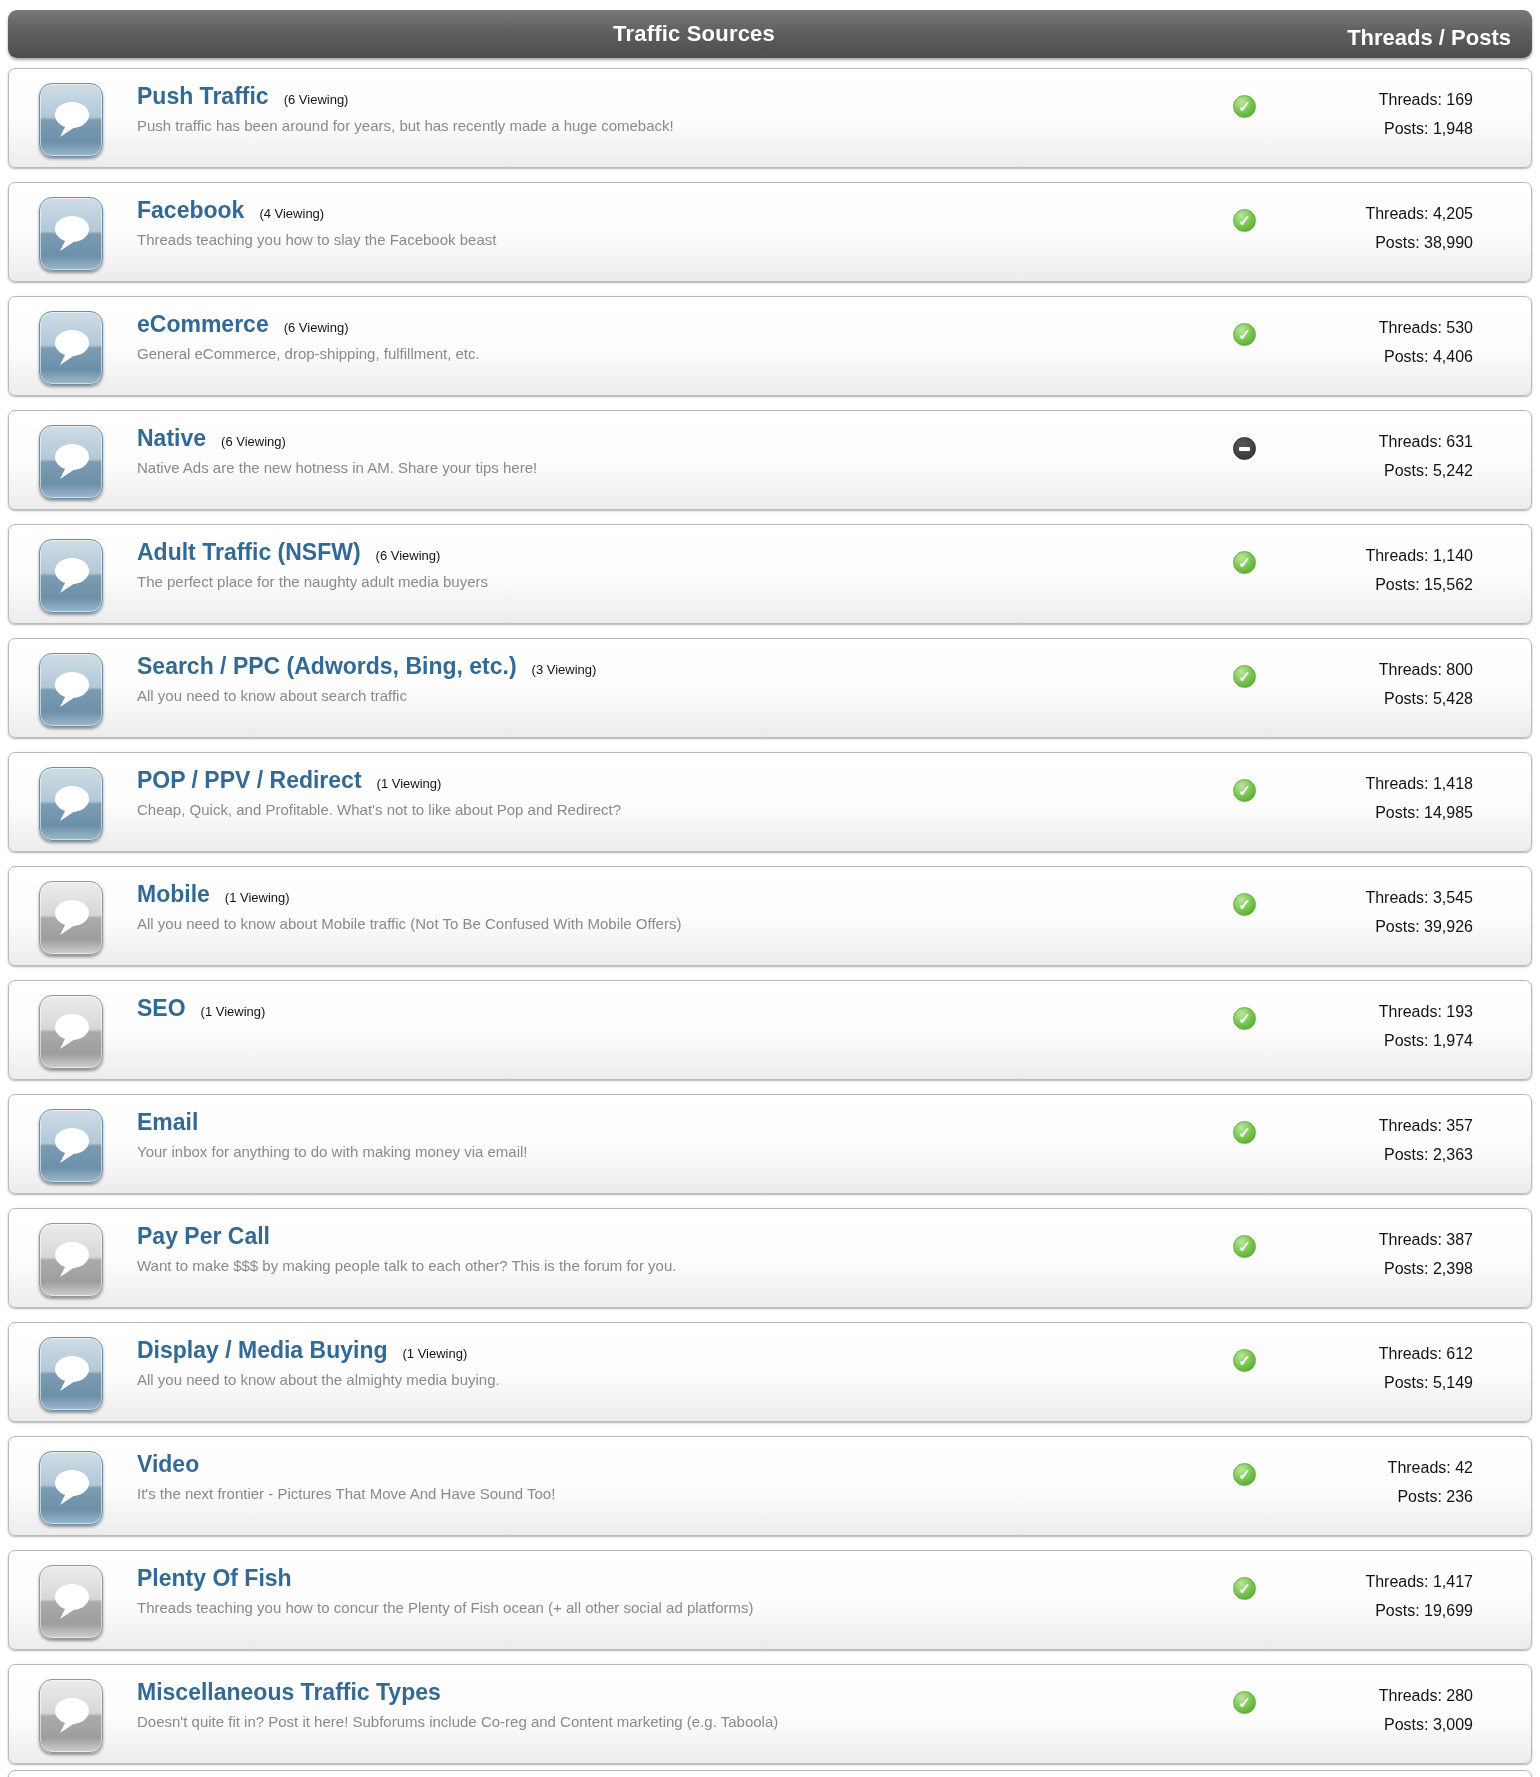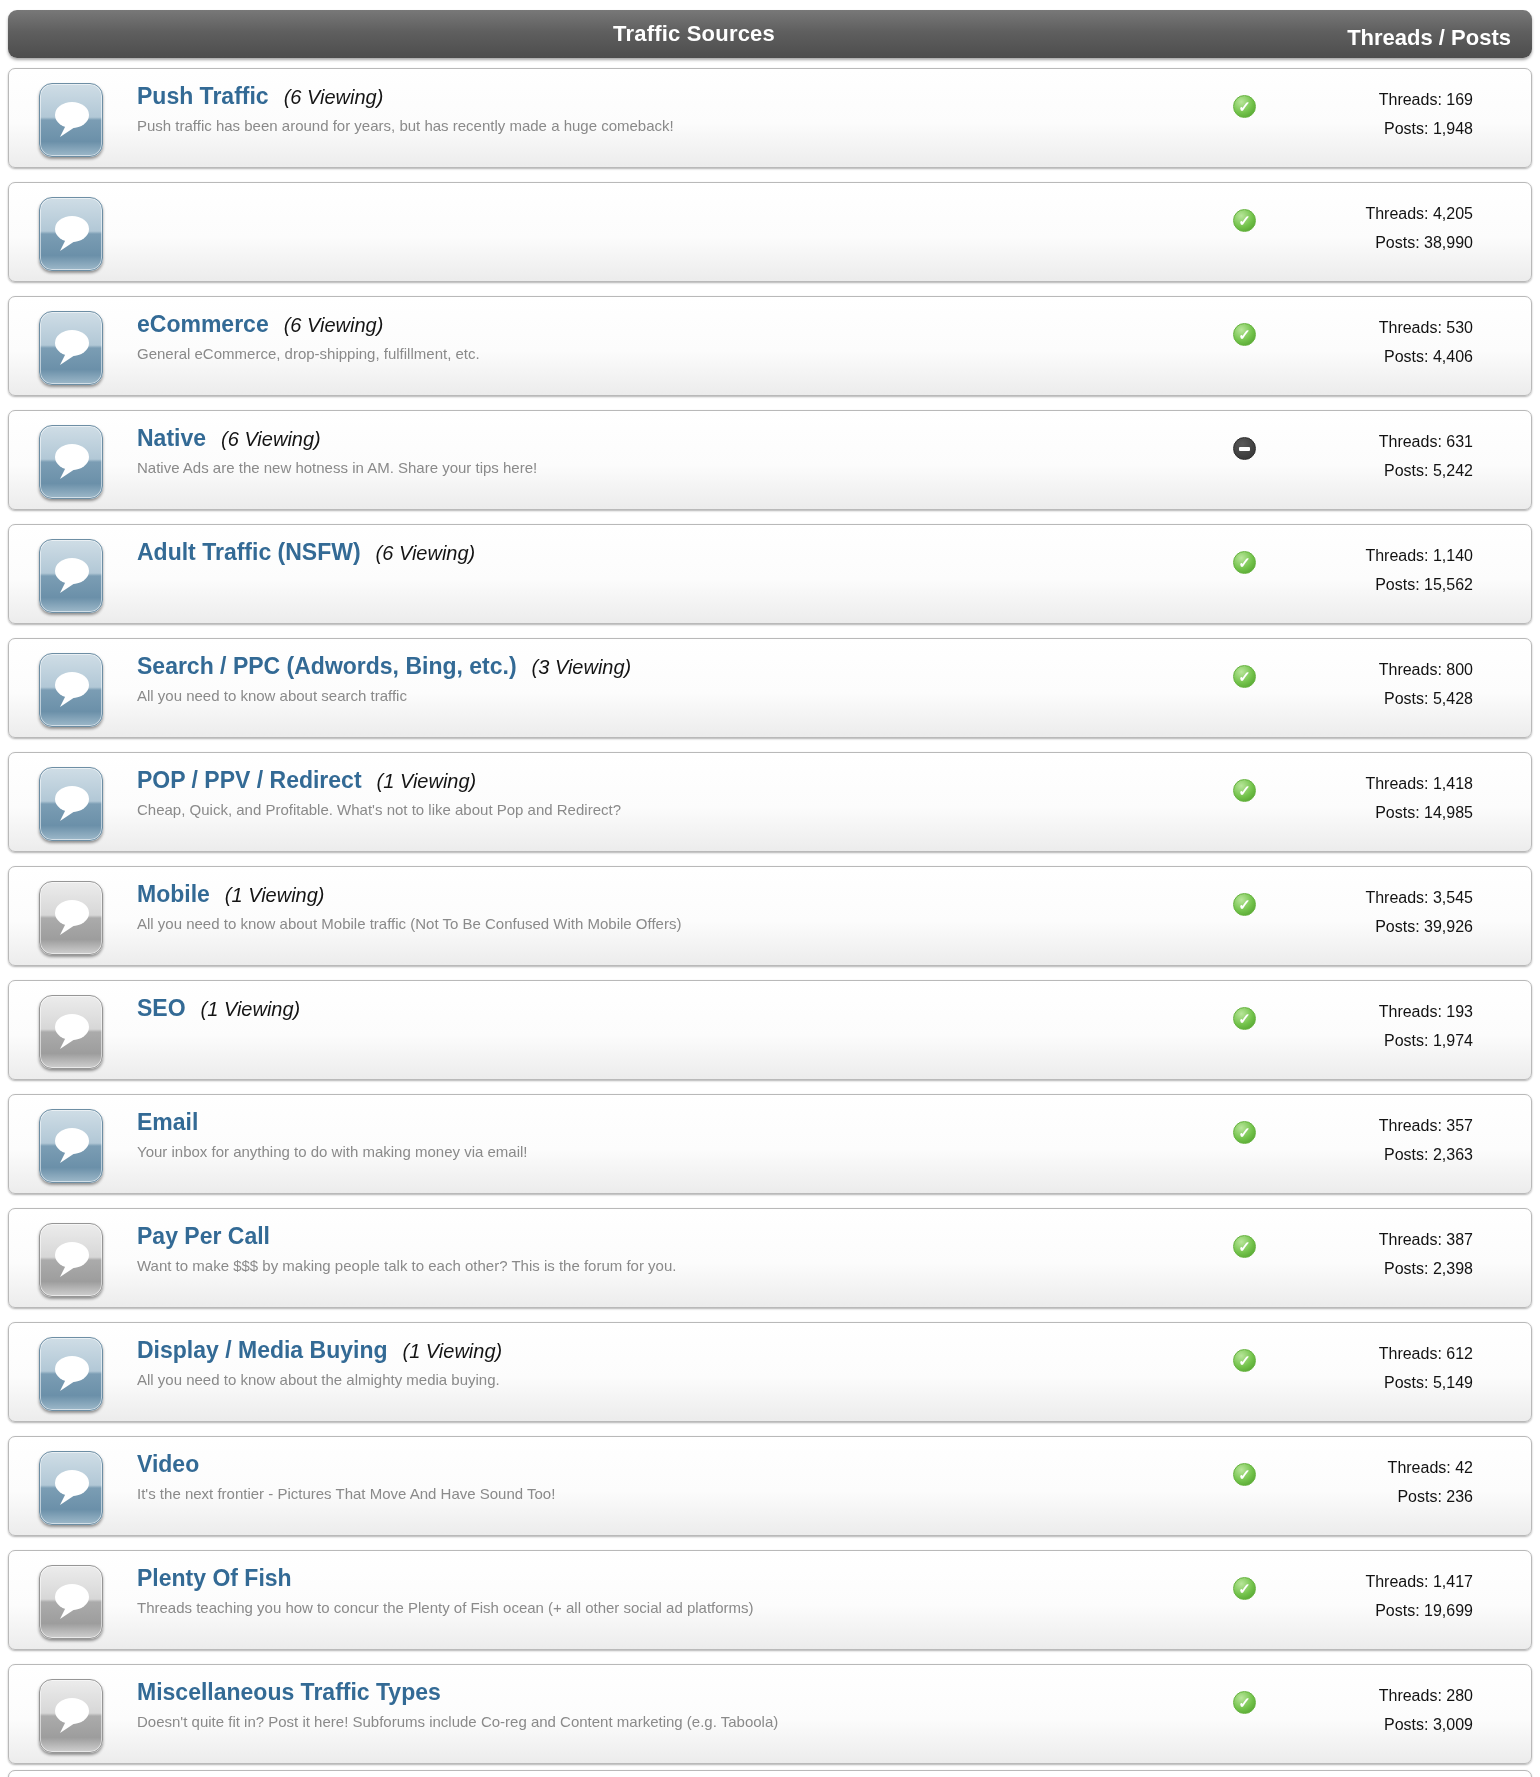--- a/index.html
+++ b/index.html
@@ -52,21 +52,21 @@
     background:linear-gradient(180deg,#ececec 0%,#d7d7d7 46%,#ababab 50%,#9d9d9d 80%,#cfcfcf 100%);
   }
   .badge svg { position:absolute; left:11px; top:16px; }
 
   
   .text-block { position:absolute; left:128px; top:14px; right:320px; }
   .title-line { display:flex; align-items:baseline; gap:15px; white-space:nowrap; }
   .forum-title {
     color:#336a95; font-weight:bold; font-size:23px; text-decoration:none; cursor:pointer;
   }
-  .viewing { font-style:italic; font-size:20px; color:#141414; }
+  .viewing { font-size:13px; color:#141414; }
   .forum-desc { margin-top:7px; font-size:15px; color:#8a8a8a; white-space:nowrap; }
 
   
   .status {
     position:absolute; left:1224px; top:26px; width:23px; height:23px;
     border-radius:50%;
   }
   .status.check {
     background:radial-gradient(circle at 35% 28%, #b9e69b 0%, #72c24a 55%, #4f9e2c 95%);
     border:1px solid #65b33e;
@@ -130,20 +130,27 @@
     </div>
   </div>
 
   <div class="forum-card">
     <span class="badge blue">
       <svg width="42" height="42" viewBox="0 0 42 42" aria-hidden="true">
         <ellipse cx="21" cy="15" rx="17" ry="13" fill="#ffffff"></ellipse>
         <path d="M15 25 L9 37 L24 27 Z" fill="#ffffff"></path>
       </svg>
     </span>
+    <div class="text-block">
+      <div class="title-line">
+        <a class="forum-title">Facebook</a>
+        <span class="viewing">(4 Viewing)</span>
+      </div>
+      <div class="forum-desc">Threads teaching you how to slay the Facebook beast</div>
+    </div>
     <span class="status check"></span>
     <div class="stats">
       <div>Threads: 4,205</div>
       <div>Posts: 38,990</div>
     </div>
   </div>
 
   <div class="forum-card">
     <span class="badge blue">
       <svg width="42" height="42" viewBox="0 0 42 42" aria-hidden="true">
@@ -191,20 +198,21 @@
       <svg width="42" height="42" viewBox="0 0 42 42" aria-hidden="true">
         <ellipse cx="21" cy="15" rx="17" ry="13" fill="#ffffff"></ellipse>
         <path d="M15 25 L9 37 L24 27 Z" fill="#ffffff"></path>
       </svg>
     </span>
     <div class="text-block">
       <div class="title-line">
         <a class="forum-title">Adult Traffic (NSFW)</a>
         <span class="viewing">(6 Viewing)</span>
       </div>
+      <div class="forum-desc">The perfect place for the naughty adult media buyers</div>
     </div>
     <span class="status check"></span>
     <div class="stats">
       <div>Threads: 1,140</div>
       <div>Posts: 15,562</div>
     </div>
   </div>
 
   <div class="forum-card">
     <span class="badge blue">

